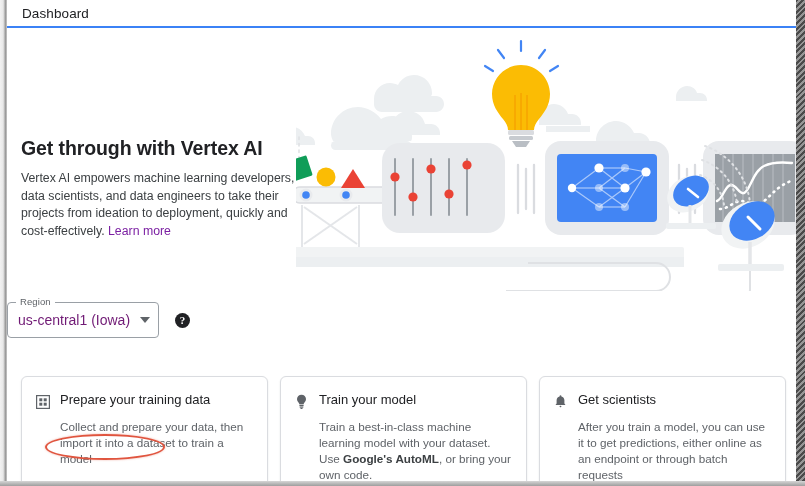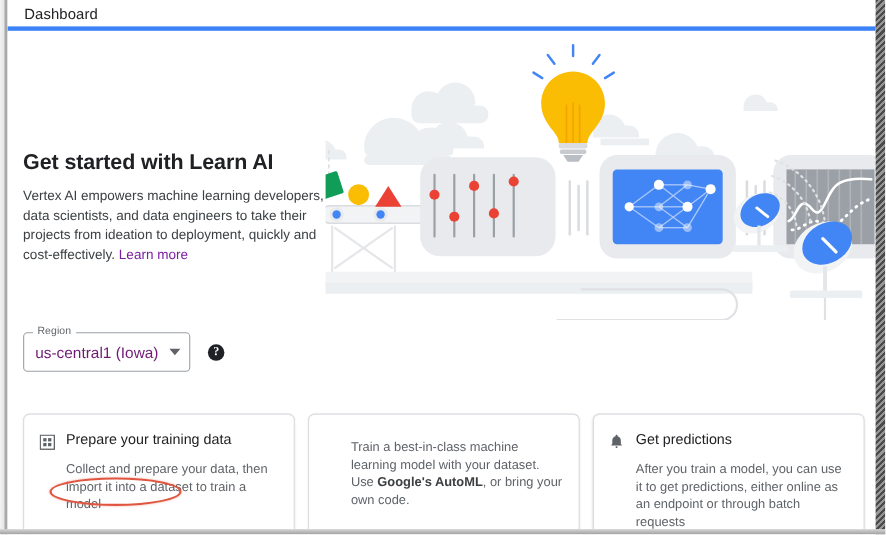--- a/index.html
+++ b/index.html
@@ -32,21 +32,21 @@
   }
   .edge-bottom {
     position: absolute; left: 0; bottom: 0; width: 805px; height: 5px;
     background: linear-gradient(to bottom,#d6d6d6,#9e9e9e);
   }
 
   
   .topbar {
     position: absolute; left: 7px; top: 0; width: 789px; height: 28px;
     background: #ffffff;
-    border-bottom: 4px solid #3b82f6;
+    border-bottom: 2px solid #3b82f6;
     display: flex; align-items: center;
   }
   .topbar-title {
     font-size: 13.5px; color: #202124; padding-left: 15px; letter-spacing: .1px;
   }
 
   
   .content {
     position: absolute; left: 7px; top: 29px; width: 789px; height: 452px;
     background: #ffffff; overflow: hidden;
@@ -69,21 +69,21 @@
   }
 
   .hero-art {
     position: absolute; right: 0; top: 0; width: 500px; height: 262px;
     pointer-events: none;
   }
 
   
   .region-row {
     position: absolute; left: 0; top: 262px; width: 789px; height: 58px;
-    display: flex; align-items: center; padding-left: 14px;
+    display: flex; align-items: center; 
   }
   .region-select {
     position: relative; width: 152px; height: 36px;
     border: 1px solid #9aa0a6; border-radius: 4px; background: #fff;
     display: flex; align-items: center; padding: 0 8px 0 10px; cursor: pointer;
   }
   .region-legend {
     position: absolute; left: 8px; top: -7px; background: #fff; padding: 0 4px;
     font-size: 9.5px; color: #5f6368; letter-spacing: .1px;
   }
@@ -140,21 +140,21 @@
 
   <div class="topbar">
     <div class="topbar-title">Dashboard</div>
   </div>
 
   <div class="content">
 
     <div class="hero">
 
       <div class="hero-text">
-        <div class="hero-title">Get started with Learn AI</div>
+        <div class="hero-title">Get through with Vertex AI</div>
         <p class="hero-body"><span>Vertex AI empowers machine learning developers, data scientists, and data engineers to take their projects from ideation to deployment, quickly and cost-effectively. </span><span class="hero-link">Learn more</span></p>
       </div>
 
       <svg class="hero-art" viewBox="0 0 500 262" width="500" height="262" xmlns="http://www.w3.org/2000/svg">
 
         <g fill="#eceff1">
           <path d="M78 70c0-9 7-16 16-16 3 0 6 1 8 2 3-6 9-10 16-10 10 0 18 8 18 18 0 1 0 2-1 3h5c5 0 8 4 8 8s-3 8-8 8H86c-5 0-8-4-8-8 0-2 0-4 0-5z"></path>
           <path d="M10 200"></path>
         </g>
 
@@ -348,35 +348,46 @@
             </span>
             <span class="card-title">Prepare your training data</span>
           </div>
           <div class="card-desc">Collect and prepare your data, then import it into a dataset to train a model</div>
         </div>
 
       </div>
 
       <div class="card">
         <div class="card-body">
+          <div class="card-head">
+            <span class="card-icon">
+              <svg width="13" height="15" viewBox="0 0 13 15">
+                <path d="M6.5 0.7C3.9 0.7 2 2.7 2 5.1c0 1.7 1 2.9 1.8 3.8.4.5.6.9.6 1.3h4.2c0-.4.2-.8.6-1.3.8-.9 1.8-2.1 1.8-3.8 0-2.4-1.9-4.4-4.5-4.4z" fill="#5f6368"></path>
+                <rect x="4.4" y="10.8" width="4.2" height="1.3" fill="#5f6368"></rect>
+                <rect x="4.7" y="12.5" width="3.6" height="1.2" fill="#5f6368"></rect>
+                <rect x="5.5" y="14" width="2" height="1" fill="#5f6368"></rect>
+              </svg>
+            </span>
+            <span class="card-title">Train your model</span>
+          </div>
           <div class="card-desc"><span>Train a best-in-class machine learning model with your dataset. Use </span><b>Google's AutoML</b><span>, or bring your own code.</span></div>
         </div>
 
       </div>
 
       <div class="card">
         <div class="card-body">
           <div class="card-head">
             <span class="card-icon">
               <svg width="13" height="15" viewBox="0 0 13 15">
                 <path d="M6.5 1.2c-.5 0-.9.4-.9.9v.4C3.8 2.9 2.6 4.4 2.6 6.3v3.1l-1.1 1.6h10l-1.1-1.6V6.3c0-1.9-1.2-3.4-3-3.8v-.4c0-.5-.4-.9-.9-.9z" fill="#5f6368"></path>
                 <rect x="5.6" y="11.7" width="1.8" height="1.5" rx=".7" fill="#5f6368"></rect>
               </svg>
             </span>
-            <span class="card-title">Get predictions</span>
+            <span class="card-title">Get scientists</span>
           </div>
           <div class="card-desc">After you train a model, you can use it to get predictions, either online as an endpoint or through batch requests</div>
         </div>
 
       </div>
 
     </div>
   </div>
 
   <div class="annot"></div>

